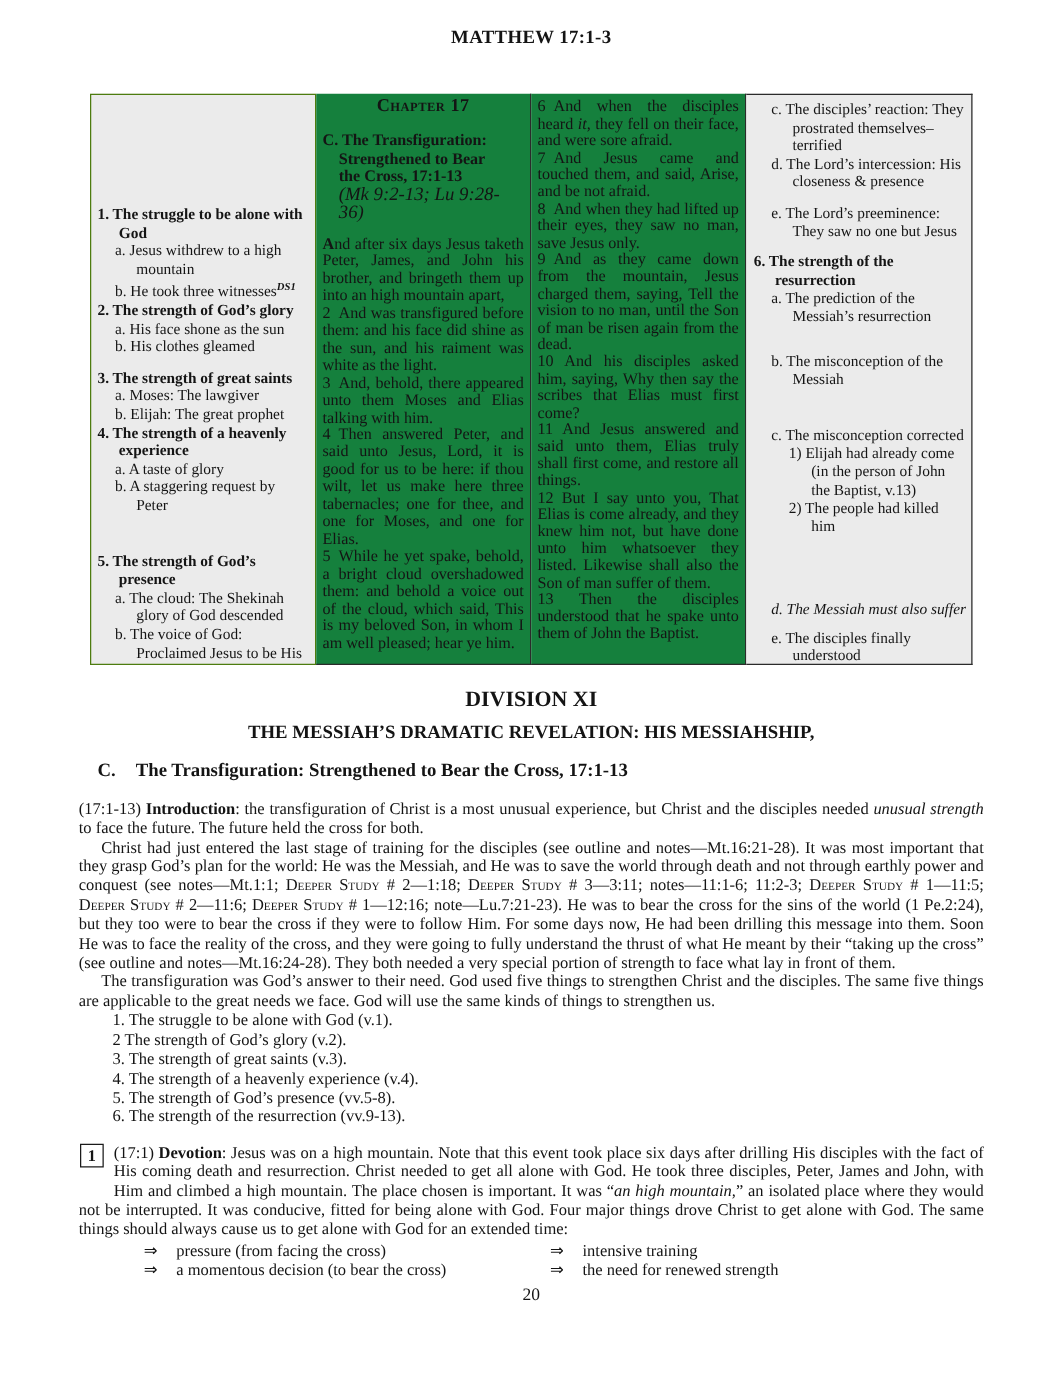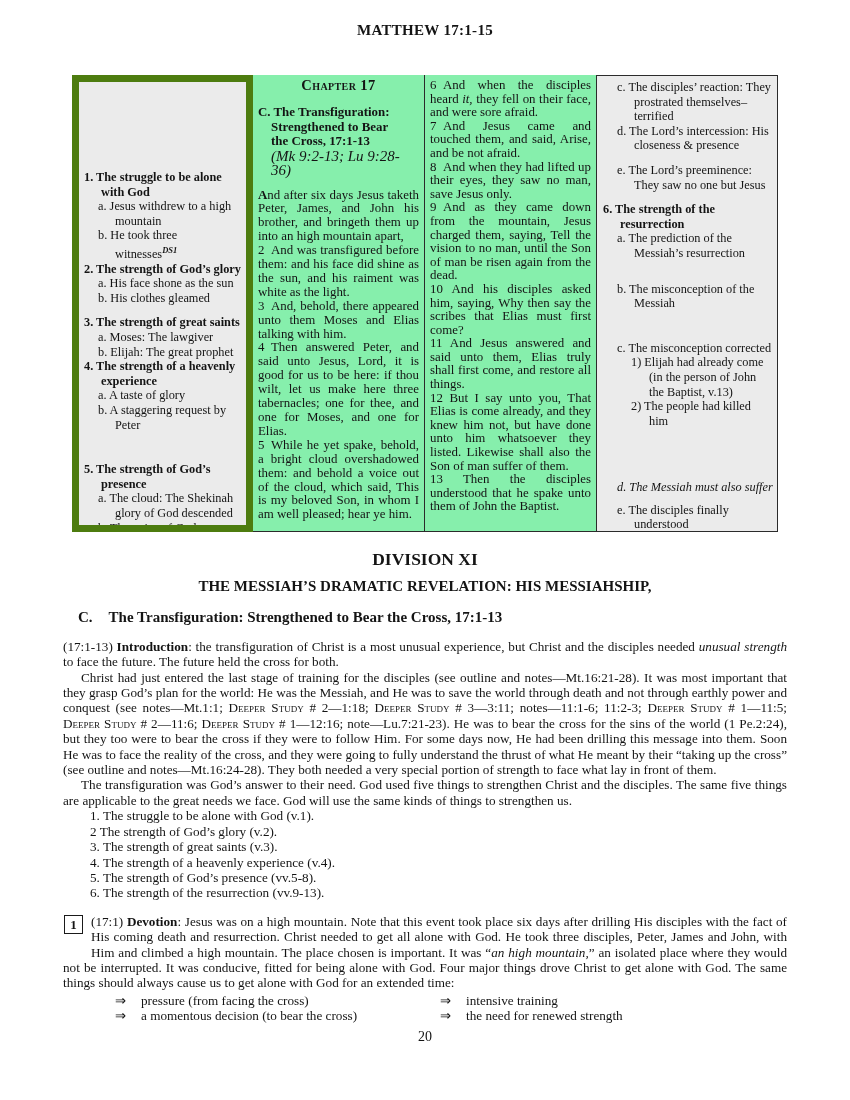--- a/index.html
+++ b/index.html
@@ -5,25 +5,25 @@
   html,body{margin:0;padding:0;background:#ffffff;}
   .page{position:relative;width:850px;height:1100px;background:#fff;
         font-family:"Liberation Serif", serif;color:#141414;overflow:hidden;}
   .page-header{position:absolute;top:22px;left:0;width:100%;text-align:center;
         font-weight:bold;font-size:15px;letter-spacing:.3px;}
 
   
   .outline-table{position:absolute;left:72px;top:75px;width:706px;height:457px;display:flex;}
   .col{box-sizing:border-box;overflow:hidden;}
   .col-outline{width:181px;background:#ebebeb;font-size:12.3px;line-height:14.6px;}
-  .col-outline-left{border:7px solid #4d7c0f;padding:88px 4px 3px 5px;}
+  .col-outline-left{border:1px solid #4d7c0f;padding:88px 4px 3px 5px;}
   .col-outline-right{border-top:1px solid #2b2b2b;border-right:1px solid #2b2b2b;
         border-bottom:1px solid #2b2b2b;padding:4px 4px 3px 6px;}
   .col-scripture{width:172px;border-right:1px solid #2b2b2b;border-bottom:1px solid #2b2b2b;
-        background:#86efac;padding:4px 5px 2px 5px;font-size:12.9px;line-height:13.9px;}
+        background:#15803d;padding:4px 5px 2px 5px;font-size:12.9px;line-height:13.9px;}
   .col-scripture.tight{line-height:13.6px;}
   .verse{margin:0;text-align:justify;}
   .verse.fl::first-letter{font-weight:bold;}
   .it{font-style:italic;}
   .chapter-heading{text-align:center;font-weight:bold;font-variant:small-caps;
         font-size:14.5px;letter-spacing:.4px;margin-bottom:12px;}
   .sec-heading{font-weight:bold;line-height:14.6px;}
   .sec-heading .ln2{padding-left:13px;}
   .xrefs{font-style:italic;font-size:15px;padding-left:13px;margin-bottom:11px;margin-top:1px;}
   .o1{font-weight:bold;padding-left:17px;text-indent:-17px;}
@@ -53,21 +53,21 @@
   .arrow-cell-left{margin-left:52px;width:325px;}
   .arrow-cell-right{}
   .arrow-sym{display:inline-block;width:26px;}
   .page-number{text-align:center;margin-top:5px;font-size:14px;}
 </style>
 </head>
 <body>
 
 <div class="page">
 
-  <div class="page-header">MATTHEW 17:1-15</div>
+  <div class="page-header">MATTHEW 17:1-3</div>
 
   <div class="outline-table">
 
     <div class="col col-outline col-outline-left">
       <div class="o1">1. The struggle to be alone with God</div>
       <div class="o2">a. Jesus withdrew to a high mountain</div>
       <div class="o2"><span>b. He took three witnesses</span><span class="sup">DS1</span></div>
       <div class="o1">2. The strength of God’s glory</div>
       <div class="o2">a. His face shone as the sun</div>
       <div class="o2">b. His clothes gleamed</div>

